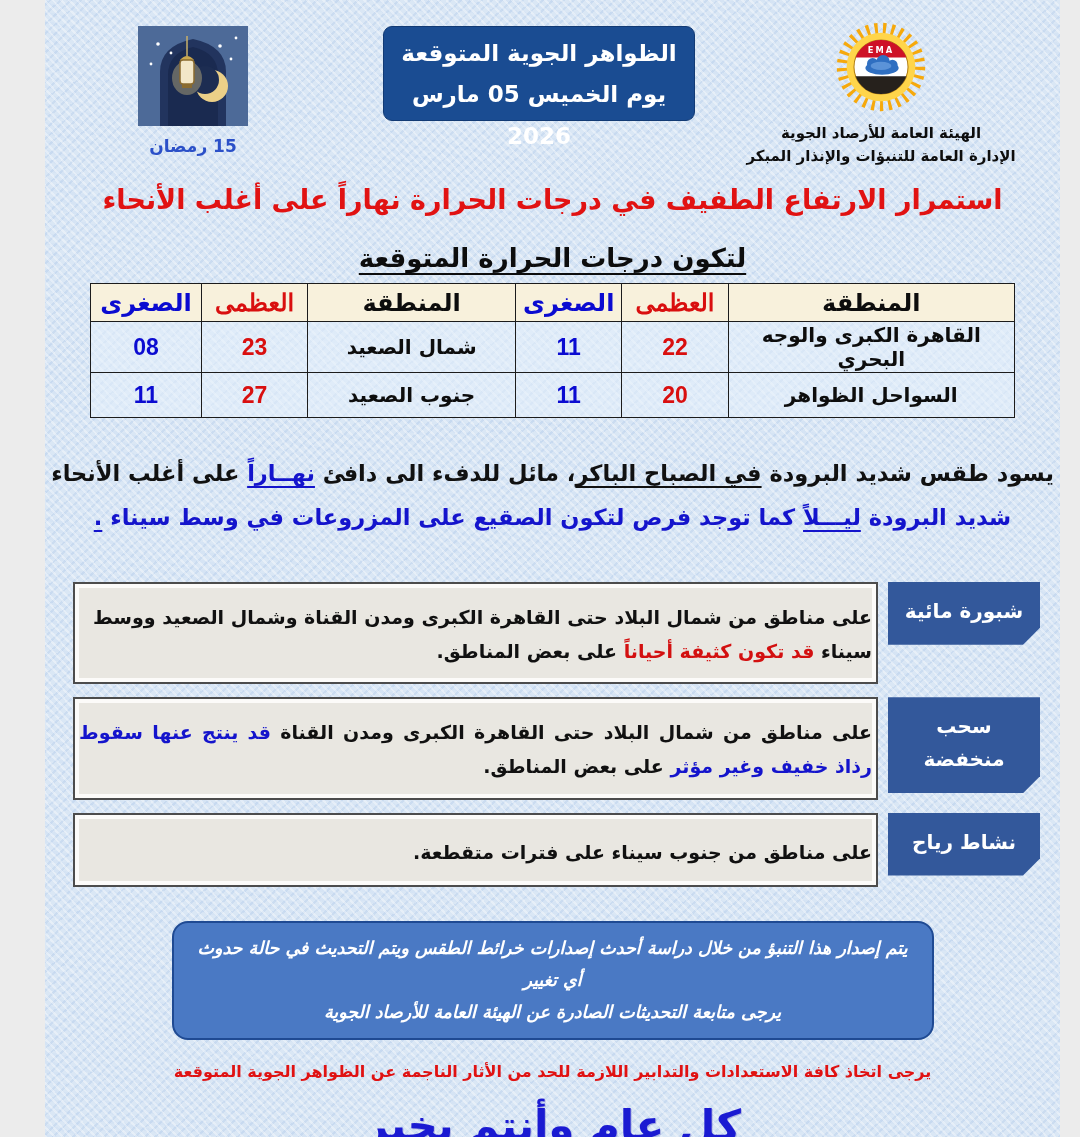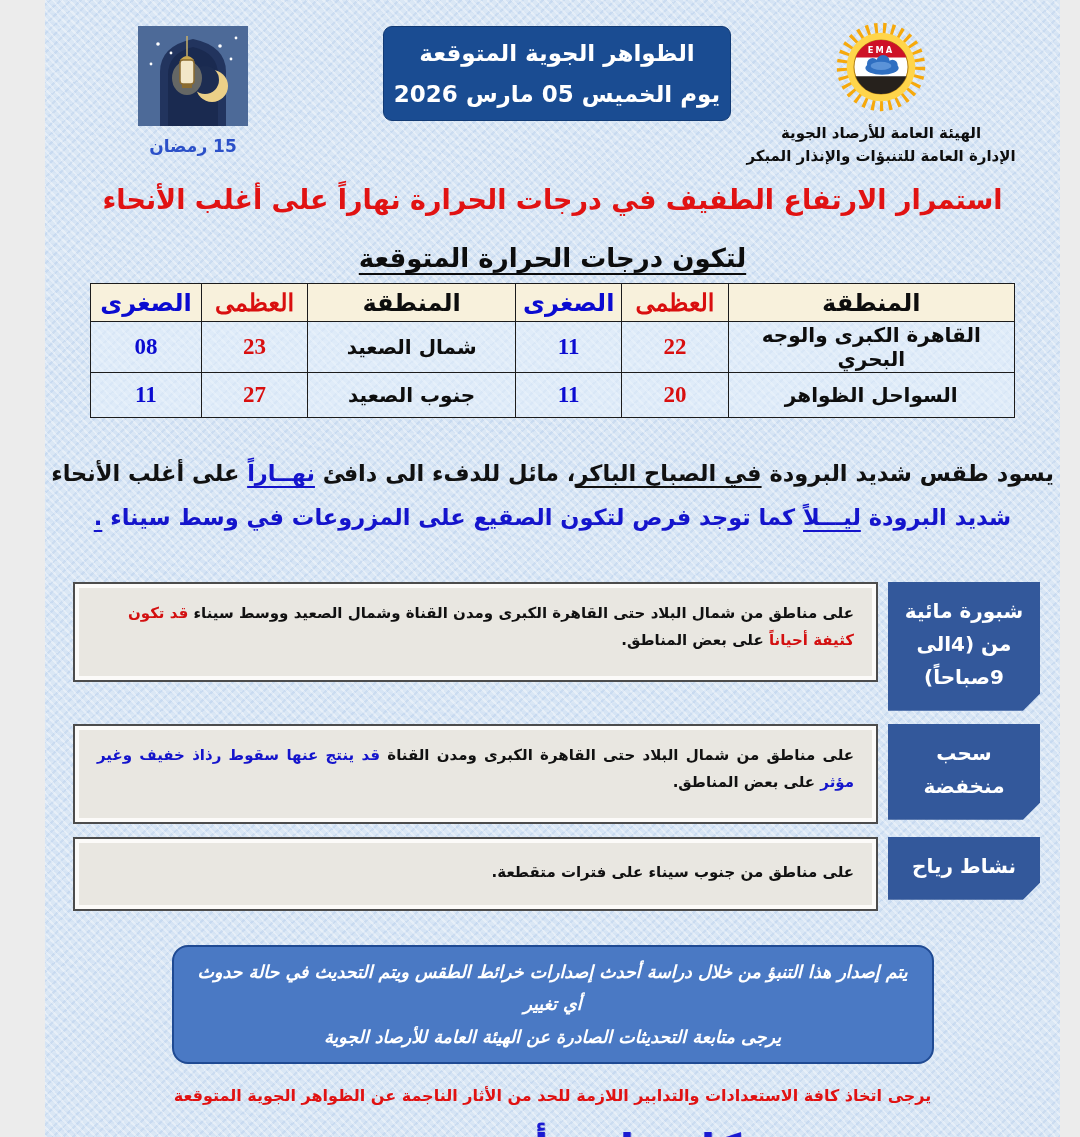--- a/index.html
+++ b/index.html
@@ -14,42 +14,42 @@
     background:
       repeating-linear-gradient(47deg, rgba(255,255,255,.35) 0 2px, rgba(255,255,255,0) 2px 6px),
       repeating-linear-gradient(-43deg, rgba(164,192,229,.28) 0 2px, rgba(164,192,229,0) 2px 7px),
       repeating-linear-gradient(12deg, rgba(205,222,243,.35) 0 3px, rgba(205,222,243,0) 3px 9px),
       #dae7f5;
   }
   
   .lantern-col{position:absolute;top:26px;left:80px;width:136px;text-align:center;}
   .ramadan-label{margin-top:6px;font-size:17px;color:#2b50c8;}
   .title-box{
-    position:absolute;top:26px;left:338px;width:348px;height:95px;
+    position:absolute;top:26px;left:338px;width:312px;height:95px;
     background:#1a4c92;border-radius:9px;border:1px solid #123a74;
     color:#ffffff;text-align:center;font-size:23px;line-height:1.8;padding-top:6px;box-sizing:border-box;
   }
   .logo-col{position:absolute;top:18px;left:698px;width:276px;text-align:center;}
   .org-line{font-size:15px;color:#0d0d0d;line-height:1.55;}
   
   .content{position:relative;padding-top:184px;}
   .headline{text-align:center;font-size:27px;color:#e11212;}
   .section-title{
     margin-top:28px;text-align:center;font-size:26px;color:#0d0d0d;
     text-decoration:underline;text-underline-offset:6px;
   }
   table.temps{margin:10px auto 0;width:925px;border-collapse:collapse;table-layout:fixed;}
   table.temps th,table.temps td{border:1.6px solid #1c1c1c;text-align:center;vertical-align:middle;}
   table.temps thead th{height:35px;background:#f8f1dc;font-size:24px;}
   table.temps tbody td{height:42px;background:rgba(230,240,251,.55);}
   .hdr-region{color:#0d0d0d;}
   .hdr-max{color:#d90f0f;font-family:Liberation Serif, serif;}
   .hdr-min{color:#0b0bd1;}
   .region-cell{font-size:20px;color:#0d0d0d;}
-  .num{font-family:Liberation Serif, serif;font-size:23px;}
+  .num{font-family:Liberation Sans, sans-serif;font-size:23px;}
   .num-max{color:#d90f0f;}
   .num-min{color:#0b0bd1;}
   .summary{margin-top:34px;text-align:center;font-size:22.5px;line-height:1.95;}
   .blk{color:#111111;}
   .blu{color:#1414cc;}
   .u{text-decoration:underline;text-underline-offset:5px;}
   
   .phenomena{margin:42px 20px 0 28px;display:flex;flex-direction:column;gap:13px;}
   .ph-row{display:flex;direction:rtl;align-items:flex-start;}
   .ph-label{
@@ -58,21 +58,21 @@
     padding:13px 6px 17px;line-height:1.65;box-sizing:border-box;min-height:44px;
     clip-path:polygon(0 0,100% 0,100% calc(100% - 17px),calc(100% - 17px) 100%,0 100%);
   }
   .ph-label::after{
     content:"";position:absolute;right:0;bottom:0;width:24px;height:24px;
     background:linear-gradient(315deg,#16325e 0 9px,transparent 9px);
   }
   .ph-box{
     flex:1;background:#e9e7e1;border:2px solid #4c4c4c;
     box-shadow:inset 0 0 0 4px #fcfbf9;
-    padding:16px 22px 14px;font-size:15px;color:#111;line-height:1.8;box-sizing:border-box;
+    padding:16px 4px 14px;font-size:19px;color:#111;line-height:1.8;box-sizing:border-box;
   }
   .row-fog .ph-box,.row-clouds .ph-box{min-height:100px;}
   .row-clouds .ph-box{text-align:justify;}
   .row-wind .ph-box{min-height:74px;padding-top:20px;}
   .red-seg{color:#d31010;}
   .blue-seg{color:#1414cc;}
   
   .info-box{
     margin:34px auto 0;width:762px;background:#4a79c4;border:2.5px solid #1f4a93;
     border-radius:16px;color:#fff;text-align:center;font-size:17.5px;line-height:1.85;
@@ -187,21 +187,20 @@
       <div class="s-line">
         <span class="blu">شديد البرودة </span><span class="blu u">ليـــلاً</span><span class="blu"> كما توجد فرص لتكون الصقيع على المزروعات في وسط سيناء </span><span class="blu u">.</span>
       </div>
     </div>
 
     <div class="phenomena">
 
       <div class="ph-row row-fog">
         <div class="ph-label">
           <div>شبورة مائية</div>
-          <div>من (4الى 9صباحاً)</div>
         </div>
         <div class="ph-box">
           <span class="blk">على مناطق من شمال البلاد حتى القاهرة الكبرى ومدن القناة وشمال الصعيد ووسط سيناء </span><span class="red-seg">قد تكون كثيفة أحياناً</span><span class="blk"> على بعض المناطق.</span>
         </div>
       </div>
 
       <div class="ph-row row-clouds">
         <div class="ph-label">
           <div>سحب منخفضة</div>
         </div>

